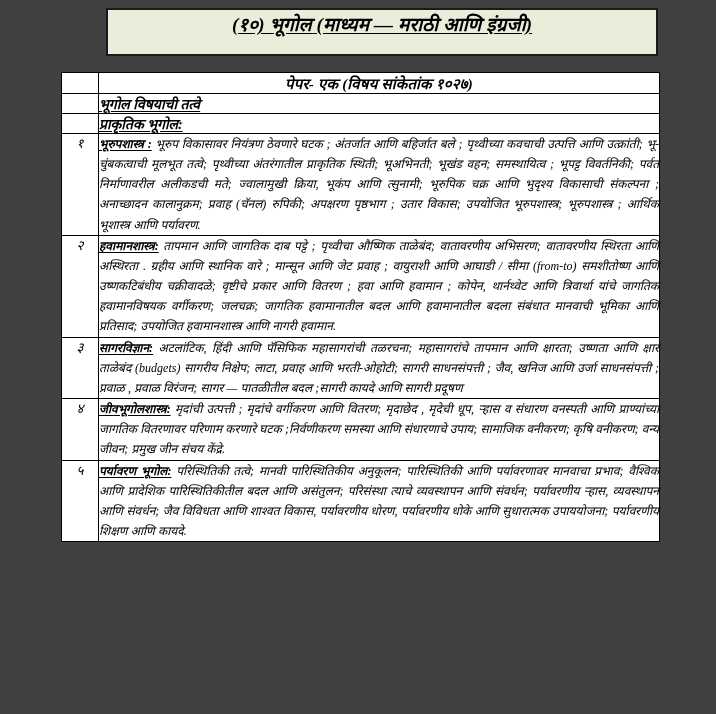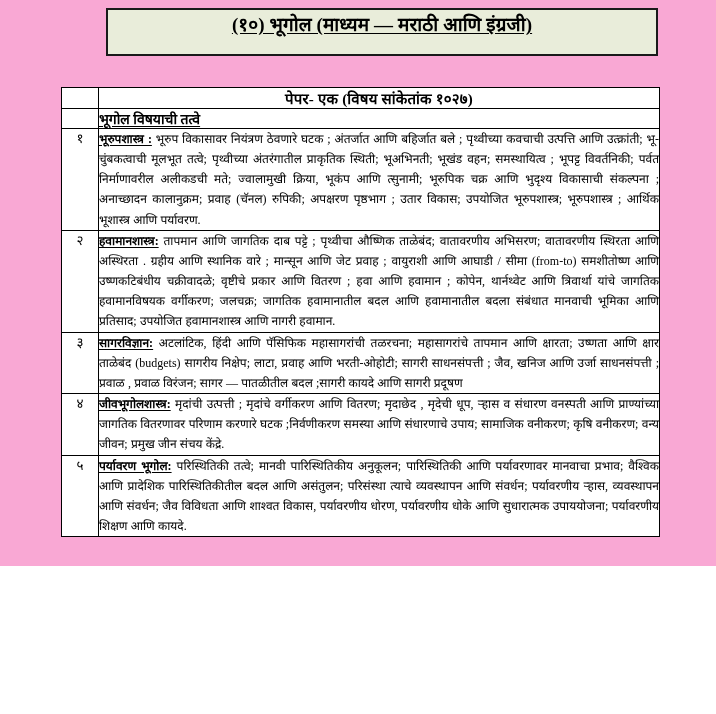--- a/index.html
+++ b/index.html
@@ -11,22 +11,23 @@
     width: 716px;
     height: 714px;
     font-family: "Liberation Serif", "DejaVu Serif", serif;
     color: #000000;
     overflow: hidden;
   }
 
   .page {
     position: relative;
     width: 716px;
-    height: 566px;
-    background: #f9a8d4;
+    height: 714px;
+    background: #404040;
+    font-style: italic;
   }
 
   
   .title-banner {
     position: absolute;
     left: 106px;
     top: 8px;
     width: 552px;
     height: 48px;
     background: #e9edda;
@@ -44,21 +45,21 @@
     text-underline-offset: 2px;
     margin-top: 5px;
     white-space: nowrap;
     letter-spacing: 0.1px;
   }
 
   
   .syllabus-table {
     position: absolute;
     left: 61px;
-    top: 87px;
+    top: 72px;
     width: 598px;
     border-collapse: collapse;
     table-layout: fixed;
     background: #ffffff;
   }
   .syllabus-table td {
     border: 1px solid #000000;
     vertical-align: top;
     padding: 0;
     background: #ffffff;
@@ -130,20 +131,24 @@
       <tr>
         <td class="empty-num"></td>
         <td class="paper-head">पेपर- एक (विषय सांकेतांक १०२७)</td>
       </tr>
 
       <tr>
         <td class="empty-num"></td>
         <td class="sub-head"><span class="ul">भूगोल विषयाची तत्वे</span></td>
       </tr>
 
+      <tr>
+        <td class="empty-num"></td>
+        <td class="sub-head"><span class="ul">प्राकृतिक भूगोल:</span></td>
+      </tr>
 
       <tr>
         <td class="num-cell">१</td>
         <td class="body-cell"><span class="lead">भूरुपशास्त्र :</span><span> भूरुप विकासावर नियंत्रण ठेवणारे घटक ; अंतर्जात आणि बहिर्जात बले ; पृथ्वीच्या कवचाची उत्पत्ति आणि उत्क्रांती; भू-चुंबकत्वाची मूलभूत तत्वे; पृथ्वीच्या अंतरंगातील प्राकृतिक स्थिती; भूअभिनती; भूखंड वहन; समस्थायित्व ; भूपट्ट विवर्तनिकी; पर्वत निर्माणावरील अलीकडची मते; ज्वालामुखी क्रिया, भूकंप आणि त्सुनामी; भूरुपिक चक्र आणि भुदृश्य विकासाची संकल्पना ; अनाच्छादन कालानुक्रम; प्रवाह (चॅनल) रुपिकी; अपक्षरण पृष्ठभाग ; उतार विकास; उपयोजित भूरुपशास्त्र; भूरुपशास्त्र ; आर्थिक भूशास्त्र आणि पर्यावरण.</span></td>
       </tr>
 
       <tr>
         <td class="num-cell">२</td>
         <td class="body-cell"><span class="lead">हवामानशास्त्र:</span><span>  तापमान आणि जागतिक दाब पट्टे ; पृथ्वीचा औष्णिक ताळेबंद; वातावरणीय अभिसरण; वातावरणीय स्थिरता आणि अस्थिरता . ग्रहीय आणि स्थानिक वारे ; मान्सून आणि जेट प्रवाह ; वायुराशी आणि आघाडी / सीमा (from-to) समशीतोष्ण आणि उष्णकटिबंधीय चक्रीवादळे; वृष्टीचे प्रकार आणि वितरण ; हवा आणि हवामान ; कोपेन, थार्नथ्वेट आणि त्रिवार्था यांचे जागतिक हवामानविषयक वर्गीकरण; जलचक्र; जागतिक हवामानातील बदल आणि हवामानातील बदला संबंधात मानवाची  भूमिका आणि प्रतिसाद; उपयोजित हवामानशास्त्र आणि नागरी  हवामान.</span></td>
       </tr>

